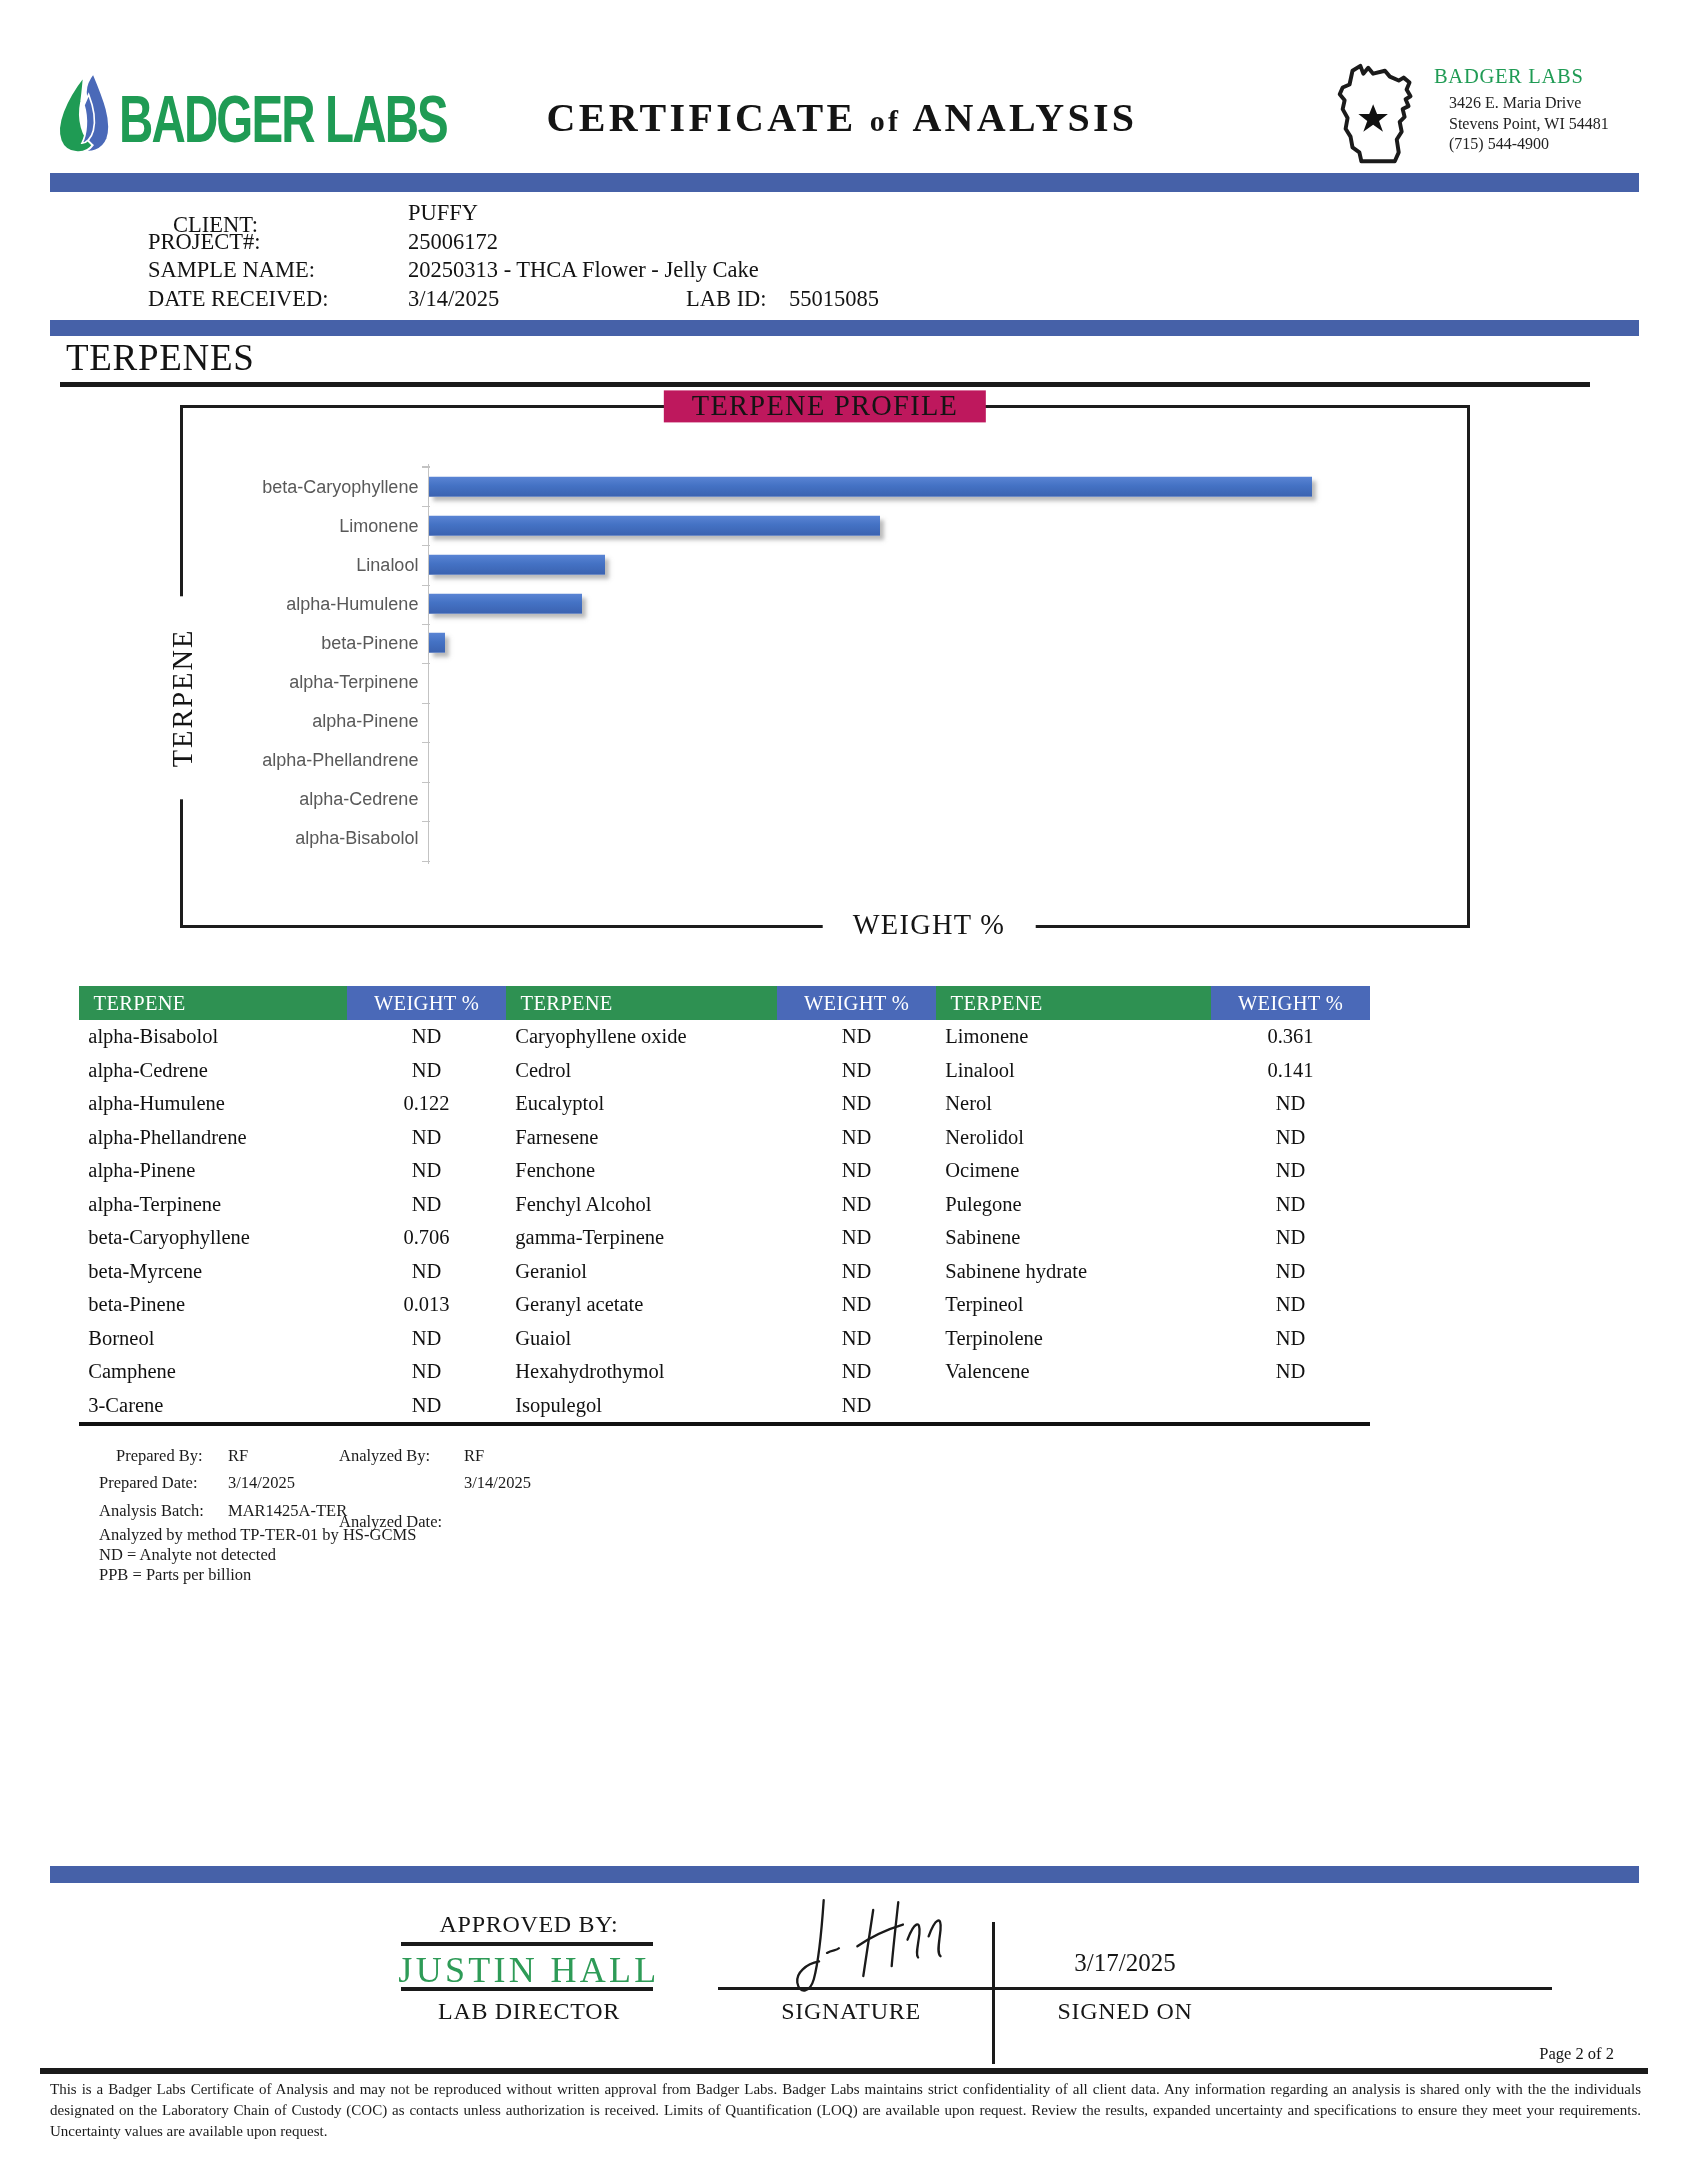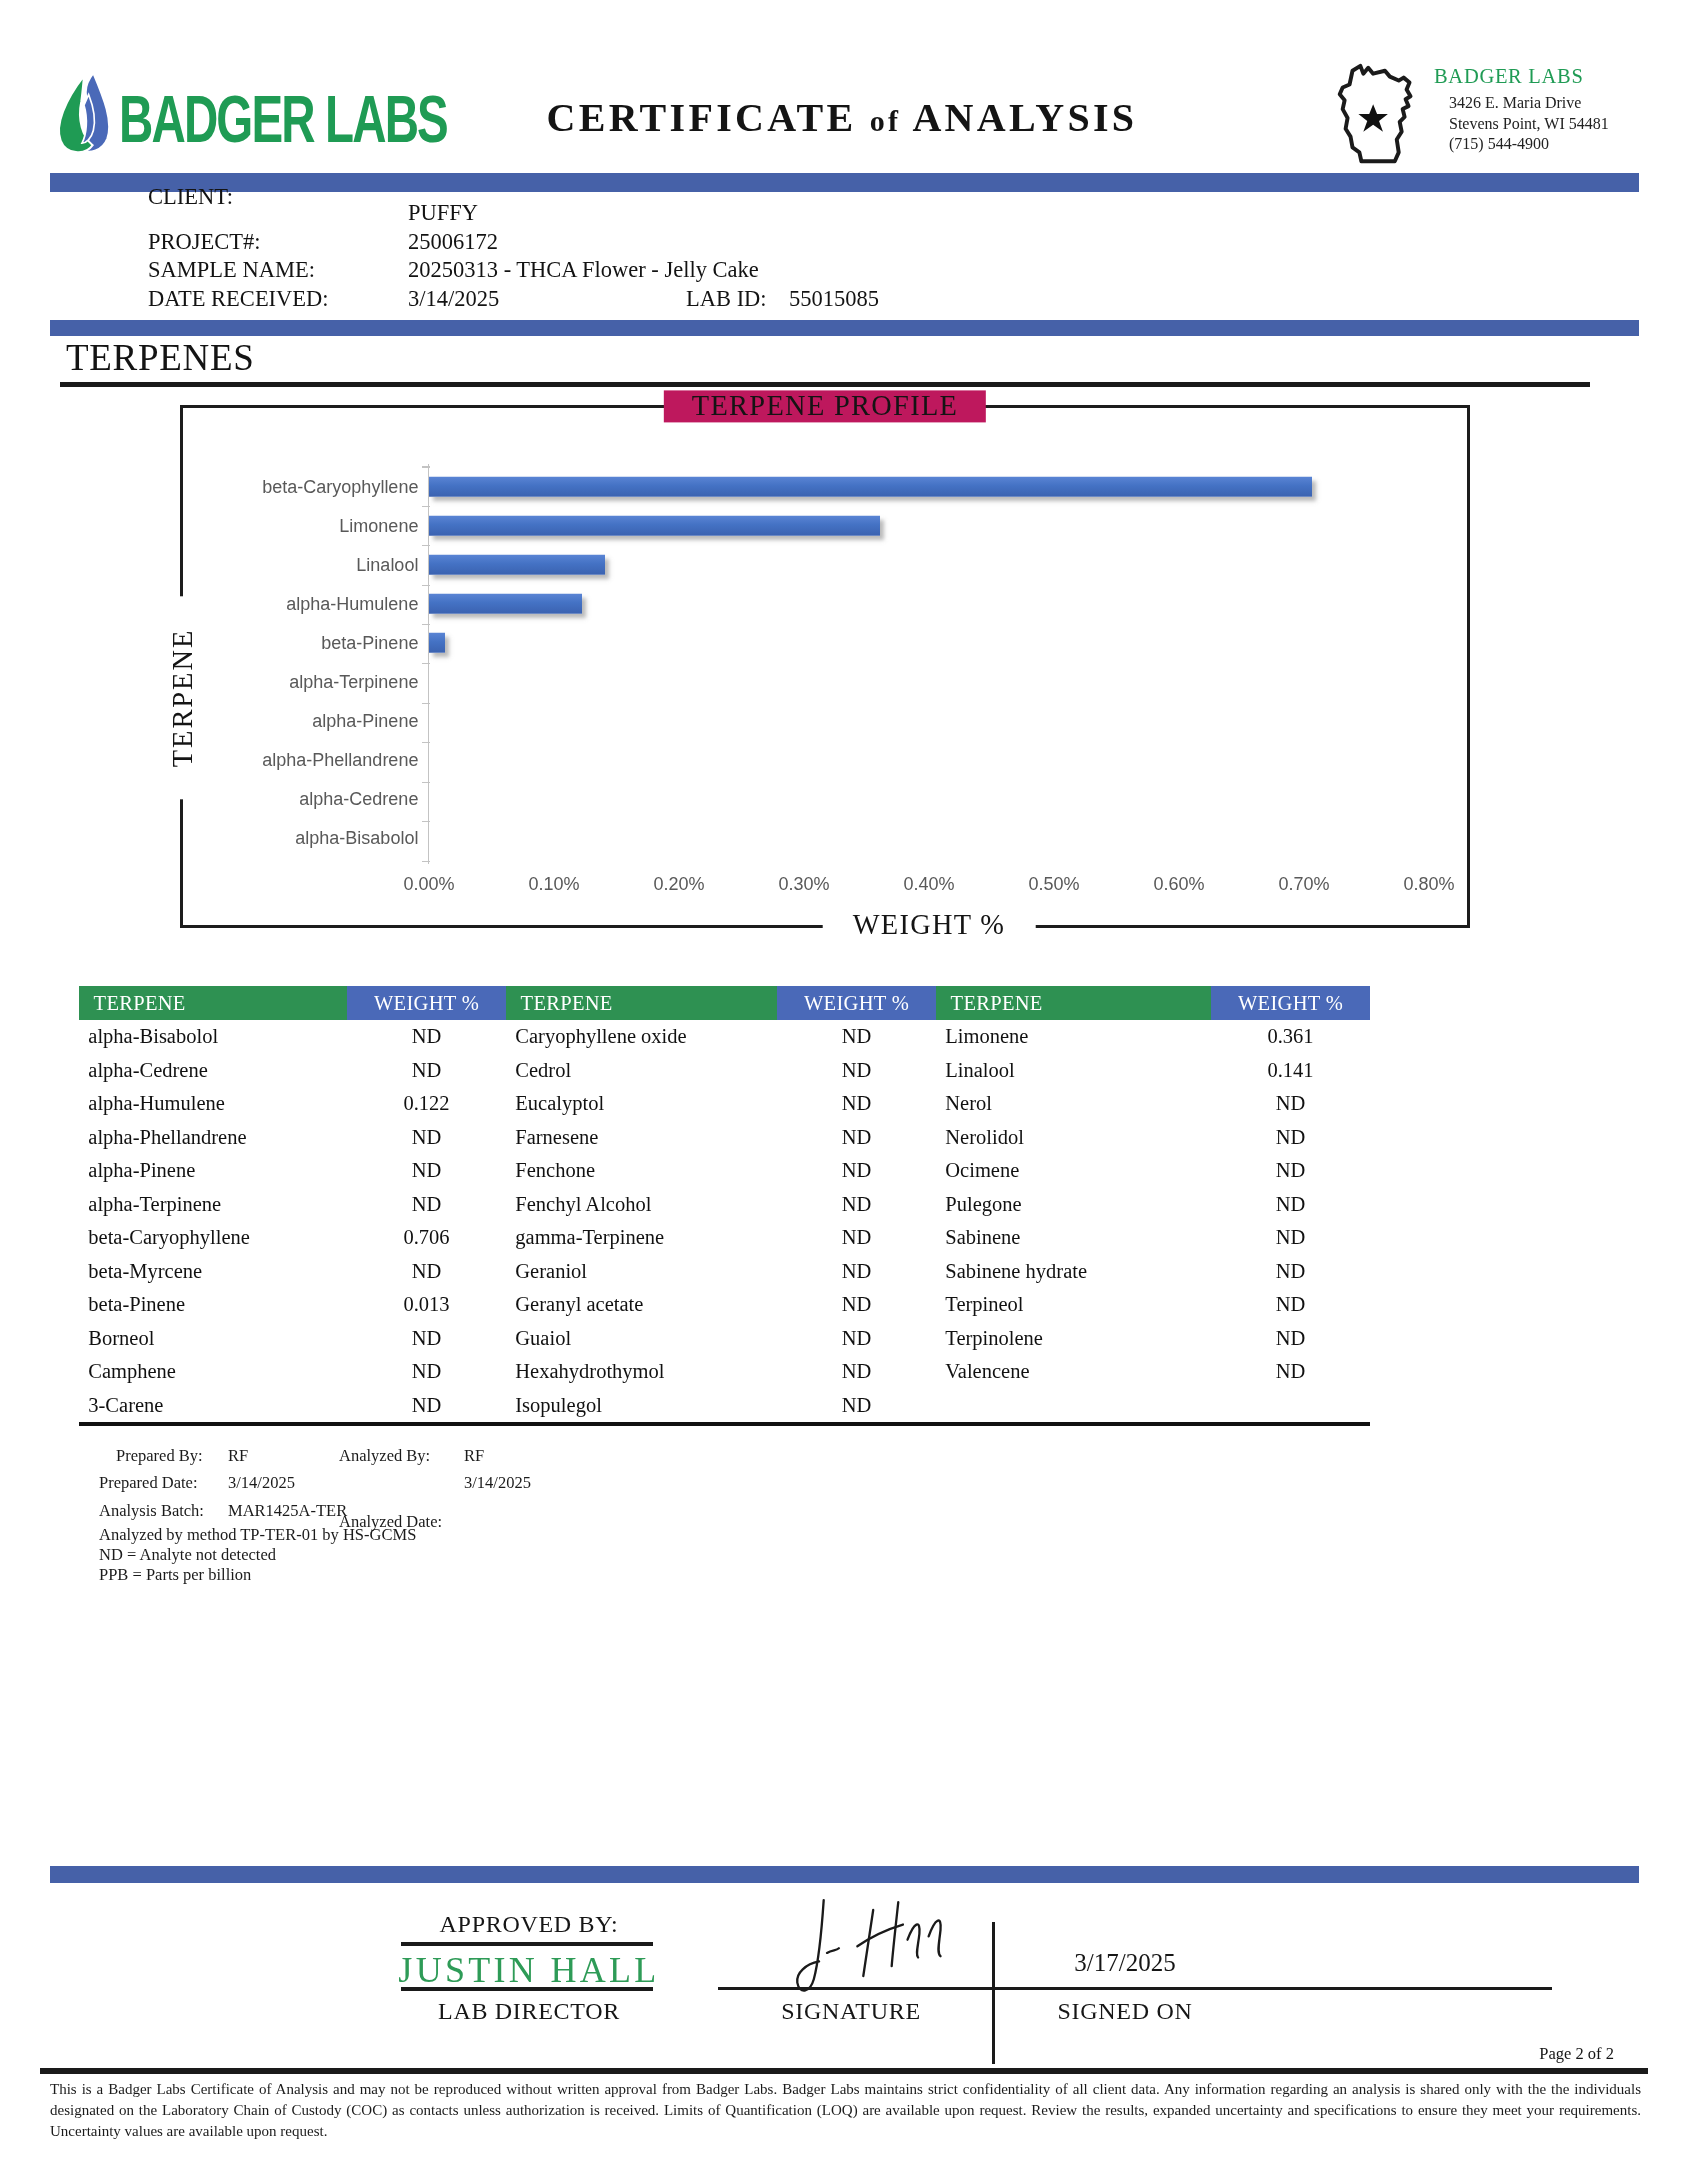--- a/index.html
+++ b/index.html
@@ -101,21 +101,21 @@
   </div>
   <div class="abs lab-name nowrap">BADGER LABS</div>
   <div class="abs addr">
     <div>3426 E. Maria Drive</div>
     <div>Stevens Point, WI 54481</div>
     <div>(715) 544-4900</div>
   </div>
 
   <div class="abs band" style="top:173px;"></div>
 
-  <div class="abs ci ci-label" style="top:184px;">CLIENT:</div>
+  <div class="abs ci ci-label" style="top:212px;margin-left:25px;">CLIENT:</div>
   <div class="abs ci ci-value" style="top:200px;">PUFFY</div>
   <div class="abs ci ci-label" style="top:229px;">PROJECT#:</div>
   <div class="abs ci ci-value" style="top:229px;">25006172</div>
   <div class="abs ci ci-label" style="top:257px;">SAMPLE NAME:</div>
   <div class="abs ci ci-value nowrap" style="top:257px;">20250313 - THCA Flower - Jelly Cake</div>
   <div class="abs ci ci-label" style="top:286px;">DATE RECEIVED:</div>
   <div class="abs ci ci-value" style="top:286px;">3/14/2025</div>
   <div class="abs ci" style="left:686px;top:286px;">LAB ID:</div>
   <div class="abs ci" style="left:789px;top:286px;">55015085</div>
 
@@ -169,31 +169,20 @@
         <div class="tickmark" style="left: -6.6px; top: 39px;"></div>
         <div class="tickmark" style="left: -6.6px; top: 78px;"></div>
         <div class="tickmark" style="left: -6.6px; top: 118px;"></div>
         <div class="tickmark" style="left: -6.6px; top: 157px;"></div>
         <div class="tickmark" style="left: -6.6px; top: 196px;"></div>
         <div class="tickmark" style="left: -6.6px; top: 236px;"></div>
         <div class="tickmark" style="left: -6.6px; top: 275px;"></div>
         <div class="tickmark" style="left: -6.6px; top: 315px;"></div>
         <div class="tickmark" style="left: -6.6px; top: 354px;"></div>
         <div class="tickmark" style="left: -6.6px; top: 394px;"></div>
-      </div>
-    <div class="abs ticks" id="chart-ticks">
-        <span class="tickl" style="left: 0%;">0.00%</span>
-        <span class="tickl" style="left: 12.5%;">0.10%</span>
-        <span class="tickl" style="left: 25%;">0.20%</span>
-        <span class="tickl" style="left: 37.5%;">0.30%</span>
-        <span class="tickl" style="left: 50%;">0.40%</span>
-        <span class="tickl" style="left: 62.5%;">0.50%</span>
-        <span class="tickl" style="left: 75%;">0.60%</span>
-        <span class="tickl" style="left: 87.5%;">0.70%</span>
-        <span class="tickl" style="left: 100%;">0.80%</span>
       </div>
   </div>
 
   <table class="abs ttable" id="terpene-table">
     <colgroup>
       <col style="width:268px">
         <col style="width:159px">
       <col style="width:271px">
         <col style="width:159px">
       <col style="width:275px">

